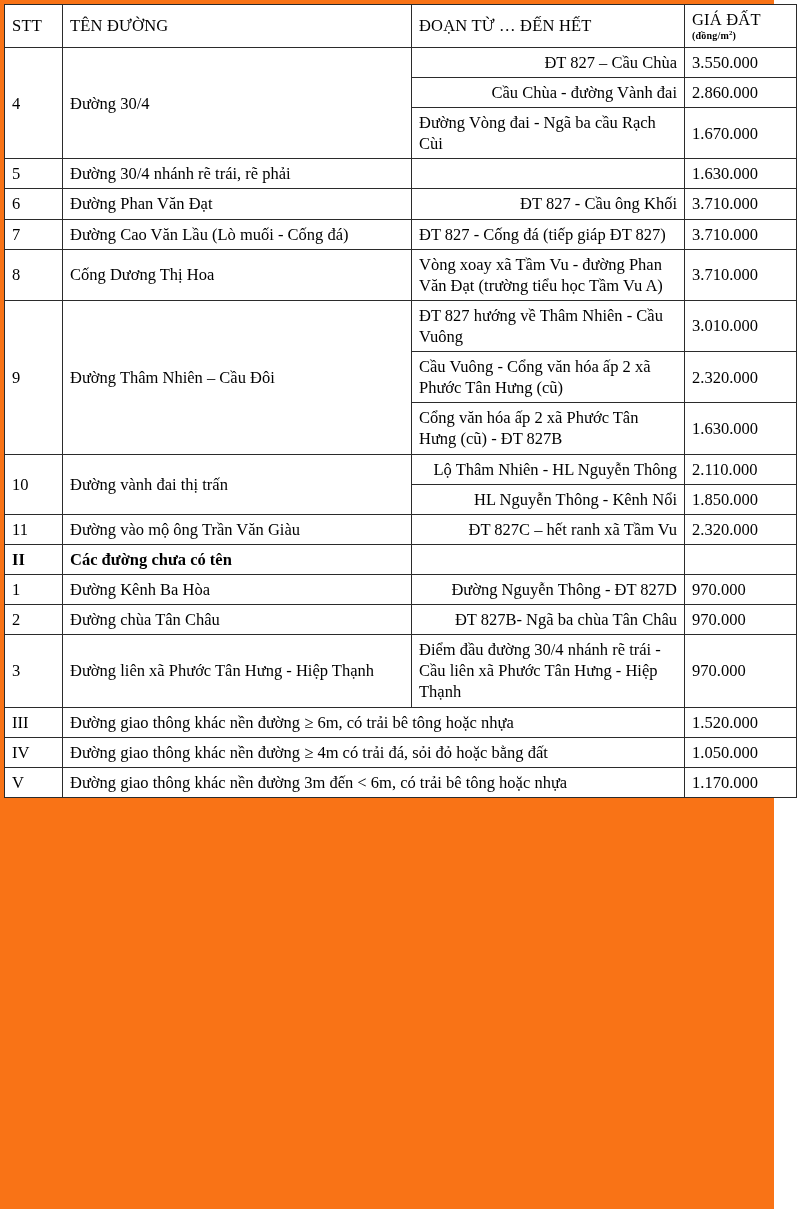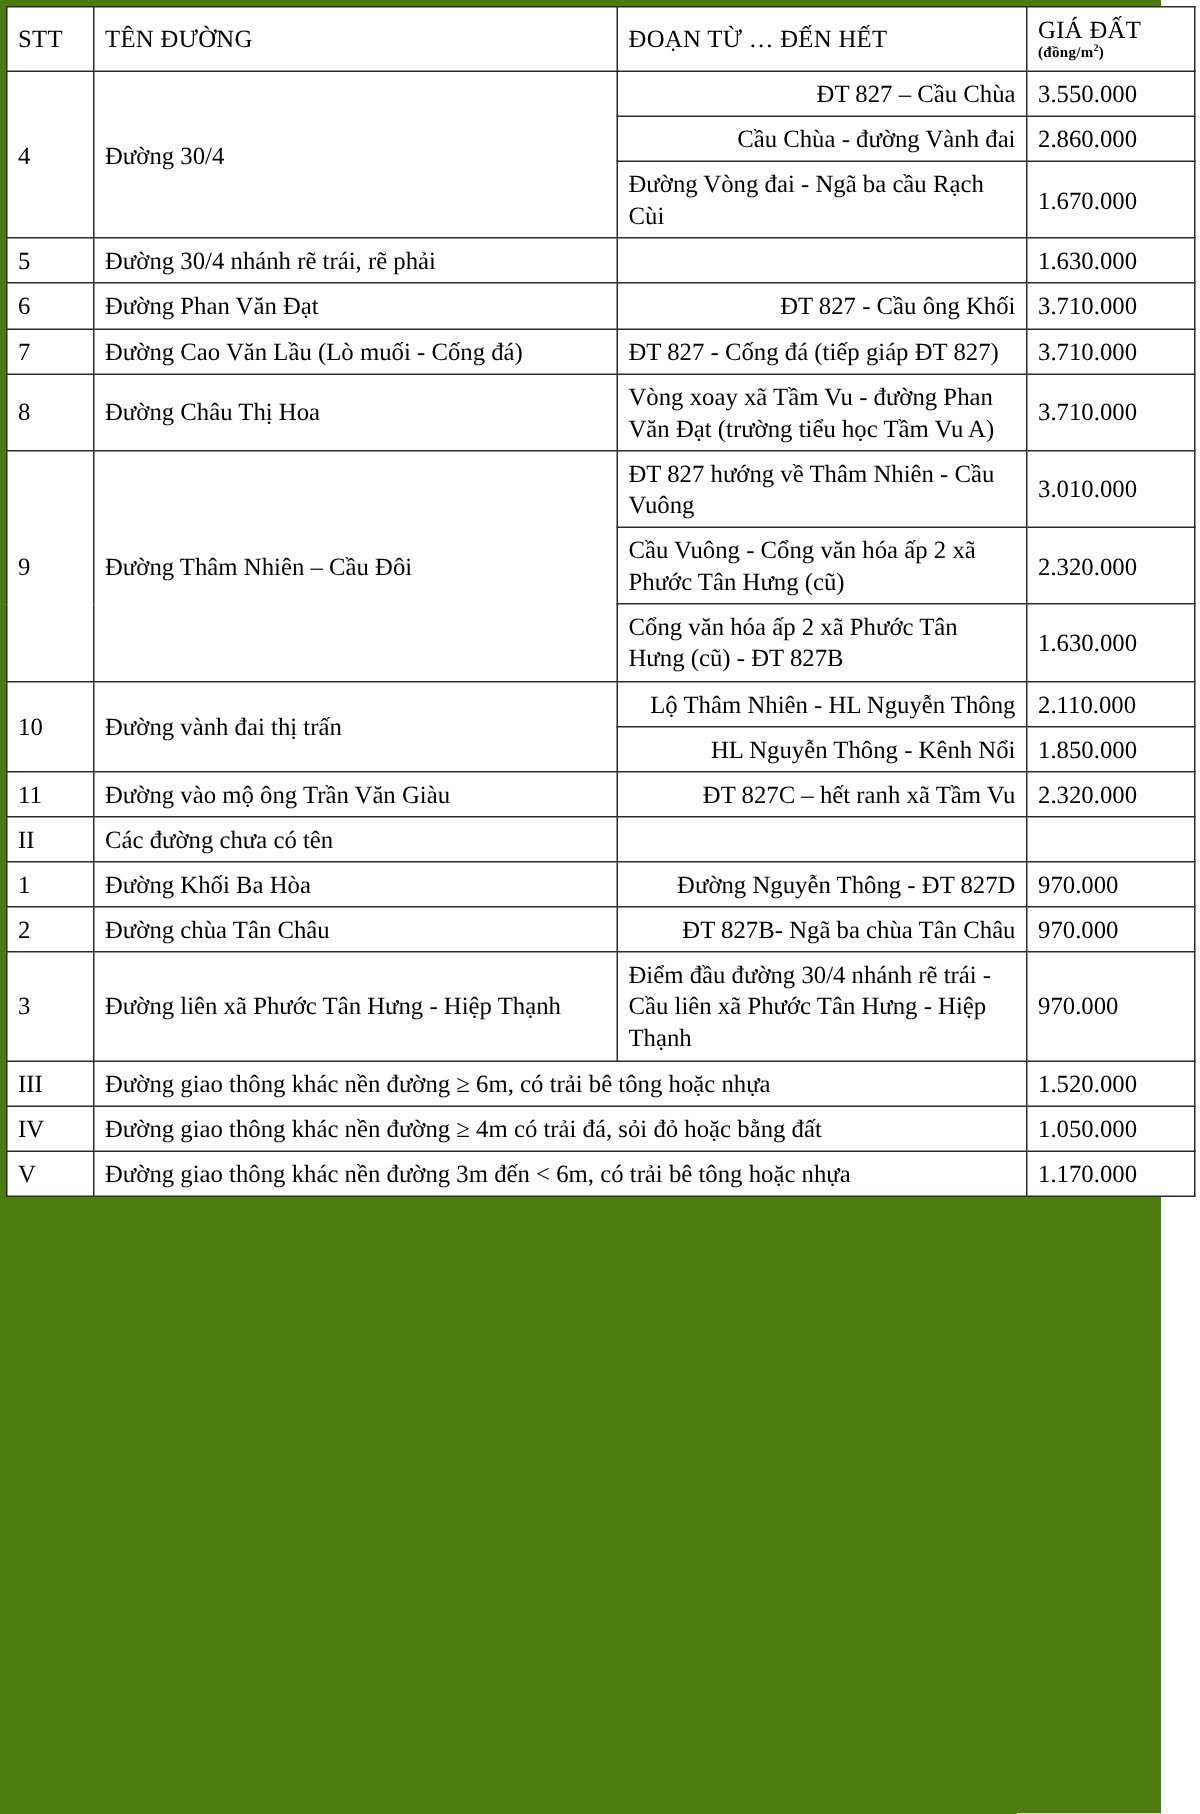--- a/index.html
+++ b/index.html
@@ -13,21 +13,21 @@
     height: 1209px;
     font-family: "Liberation Serif", "DejaVu Serif", serif;
     color: #000000;
     overflow: hidden;
   }
   .sheet {
     width: 774px;
     height: 1209px;
     box-sizing: border-box;
     padding: 4px 4px 4px 4px;
-    background: #4d7c0f;
+    background: #f97316;
   }
   table.price-table {
     border-collapse: collapse;
     width: 792px;
     table-layout: fixed;
     background: #ffffff;
   }
   table.price-table td,
   table.price-table th {
     border: 1px solid #2b2b2b;
@@ -58,21 +58,21 @@
   th.th-price { font-size: 16px; }
   th.th-price .unit { display: block; font-weight: bold; font-size: 10px; }
 
   
   td.stt   { text-align: center; vertical-align: middle; }
   td.price { text-align: center; vertical-align: middle; white-space: nowrap; }
   td.name  { vertical-align: middle; }
   td.seg   { vertical-align: middle; text-align: justify; text-justify: inter-word; }
   td.seg.nj { text-align: right; }
 
-  tr.section td { font-weight: normal; }
+  tr.section td { font-weight: bold; }
   td.bold  { font-weight: bold; }
   td.cat   { font-weight: bold; text-align: justify; text-justify: inter-word; vertical-align: middle; }
   td.cat.nj{ text-align: left; margin-left: 26px; }
 
   sup { font-size: 0.68em; vertical-align: super; line-height: 0; }
 </style>
 </head>
 <body>
 
 <div class="sheet">
@@ -122,21 +122,21 @@
           <td class="price">3.710.000</td>
         </tr>
         <tr>
           <td class="stt" rowspan="1">7</td>
           <td class="name" rowspan="1">Đường Cao Văn Lầu (Lò muối - Cống đá)</td>
           <td class="seg">ĐT 827 - Cống đá (tiếp giáp ĐT 827)</td>
           <td class="price">3.710.000</td>
         </tr>
         <tr>
           <td class="stt" rowspan="1">8</td>
-          <td class="name" rowspan="1">Đường Châu Thị Hoa</td>
+          <td class="name" rowspan="1">Cống Dương Thị Hoa</td>
           <td class="seg">Vòng xoay xã Tầm Vu - đường Phan Văn Đạt (trường tiểu học Tầm Vu A)</td>
           <td class="price">3.710.000</td>
         </tr>
         <tr>
           <td class="stt" rowspan="3">9</td>
           <td class="name" rowspan="3">Đường Thâm Nhiên – Cầu Đôi</td>
           <td class="seg">ĐT 827 hướng về Thâm Nhiên - Cầu Vuông</td>
           <td class="price">3.010.000</td>
         </tr>
         <tr>
@@ -164,21 +164,21 @@
           <td class="price">2.320.000</td>
         </tr>
         <tr class="section">
           <td class="stt bold" rowspan="1">II</td>
           <td class="name bold" rowspan="1">Các đường chưa có tên</td>
           <td class="seg"></td>
           <td class="price"></td>
         </tr>
         <tr>
           <td class="stt" rowspan="1">1</td>
-          <td class="name" rowspan="1">Đường Khối Ba Hòa</td>
+          <td class="name" rowspan="1">Đường Kênh Ba Hòa</td>
           <td class="seg nj">Đường Nguyễn Thông - ĐT 827D</td>
           <td class="price">970.000</td>
         </tr>
         <tr>
           <td class="stt" rowspan="1">2</td>
           <td class="name" rowspan="1">Đường chùa Tân Châu</td>
           <td class="seg nj">ĐT 827B- Ngã ba chùa Tân Châu</td>
           <td class="price">970.000</td>
         </tr>
         <tr>

